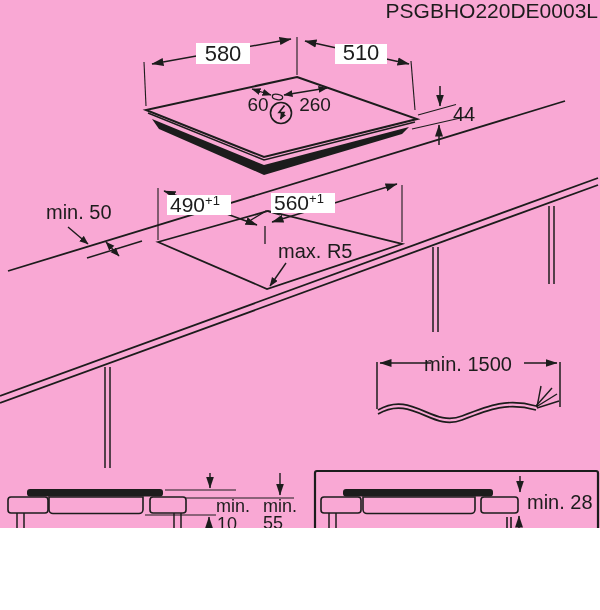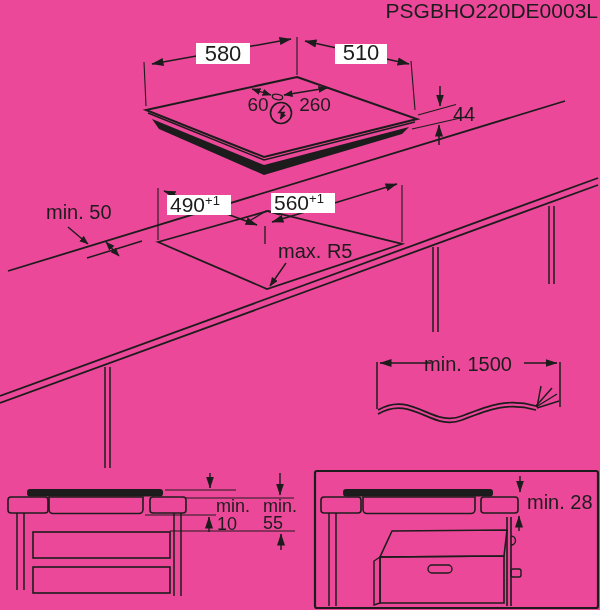--- a/index.html
+++ b/index.html
@@ -1,16 +1,16 @@
 <!DOCTYPE html>
 <html><head>
 <meta charset="utf-8">
 <style>
   html,body{margin:0;padding:0;background:#ffffff;}
-  .page{position:relative;width:600px;height:610px;background:#ec4899;overflow:hidden;}
+  .page{position:relative;width:600px;height:528px;background:#f9a8d4;overflow:hidden;}
   svg text{font-family:"Liberation Sans","DejaVu Sans",sans-serif;fill:#1c1c1c;}
   .ln{stroke:#1c1c1c;fill:none;}
 </style>
 </head>
 <body>
 
 <div class="page">
 <svg width="600" height="610" viewBox="0 0 600 610">
   <defs>
     <marker id="ah" markerWidth="13" markerHeight="10" refX="11.5" refY="4.5" orient="auto-start-reverse" markerUnits="userSpaceOnUse">

